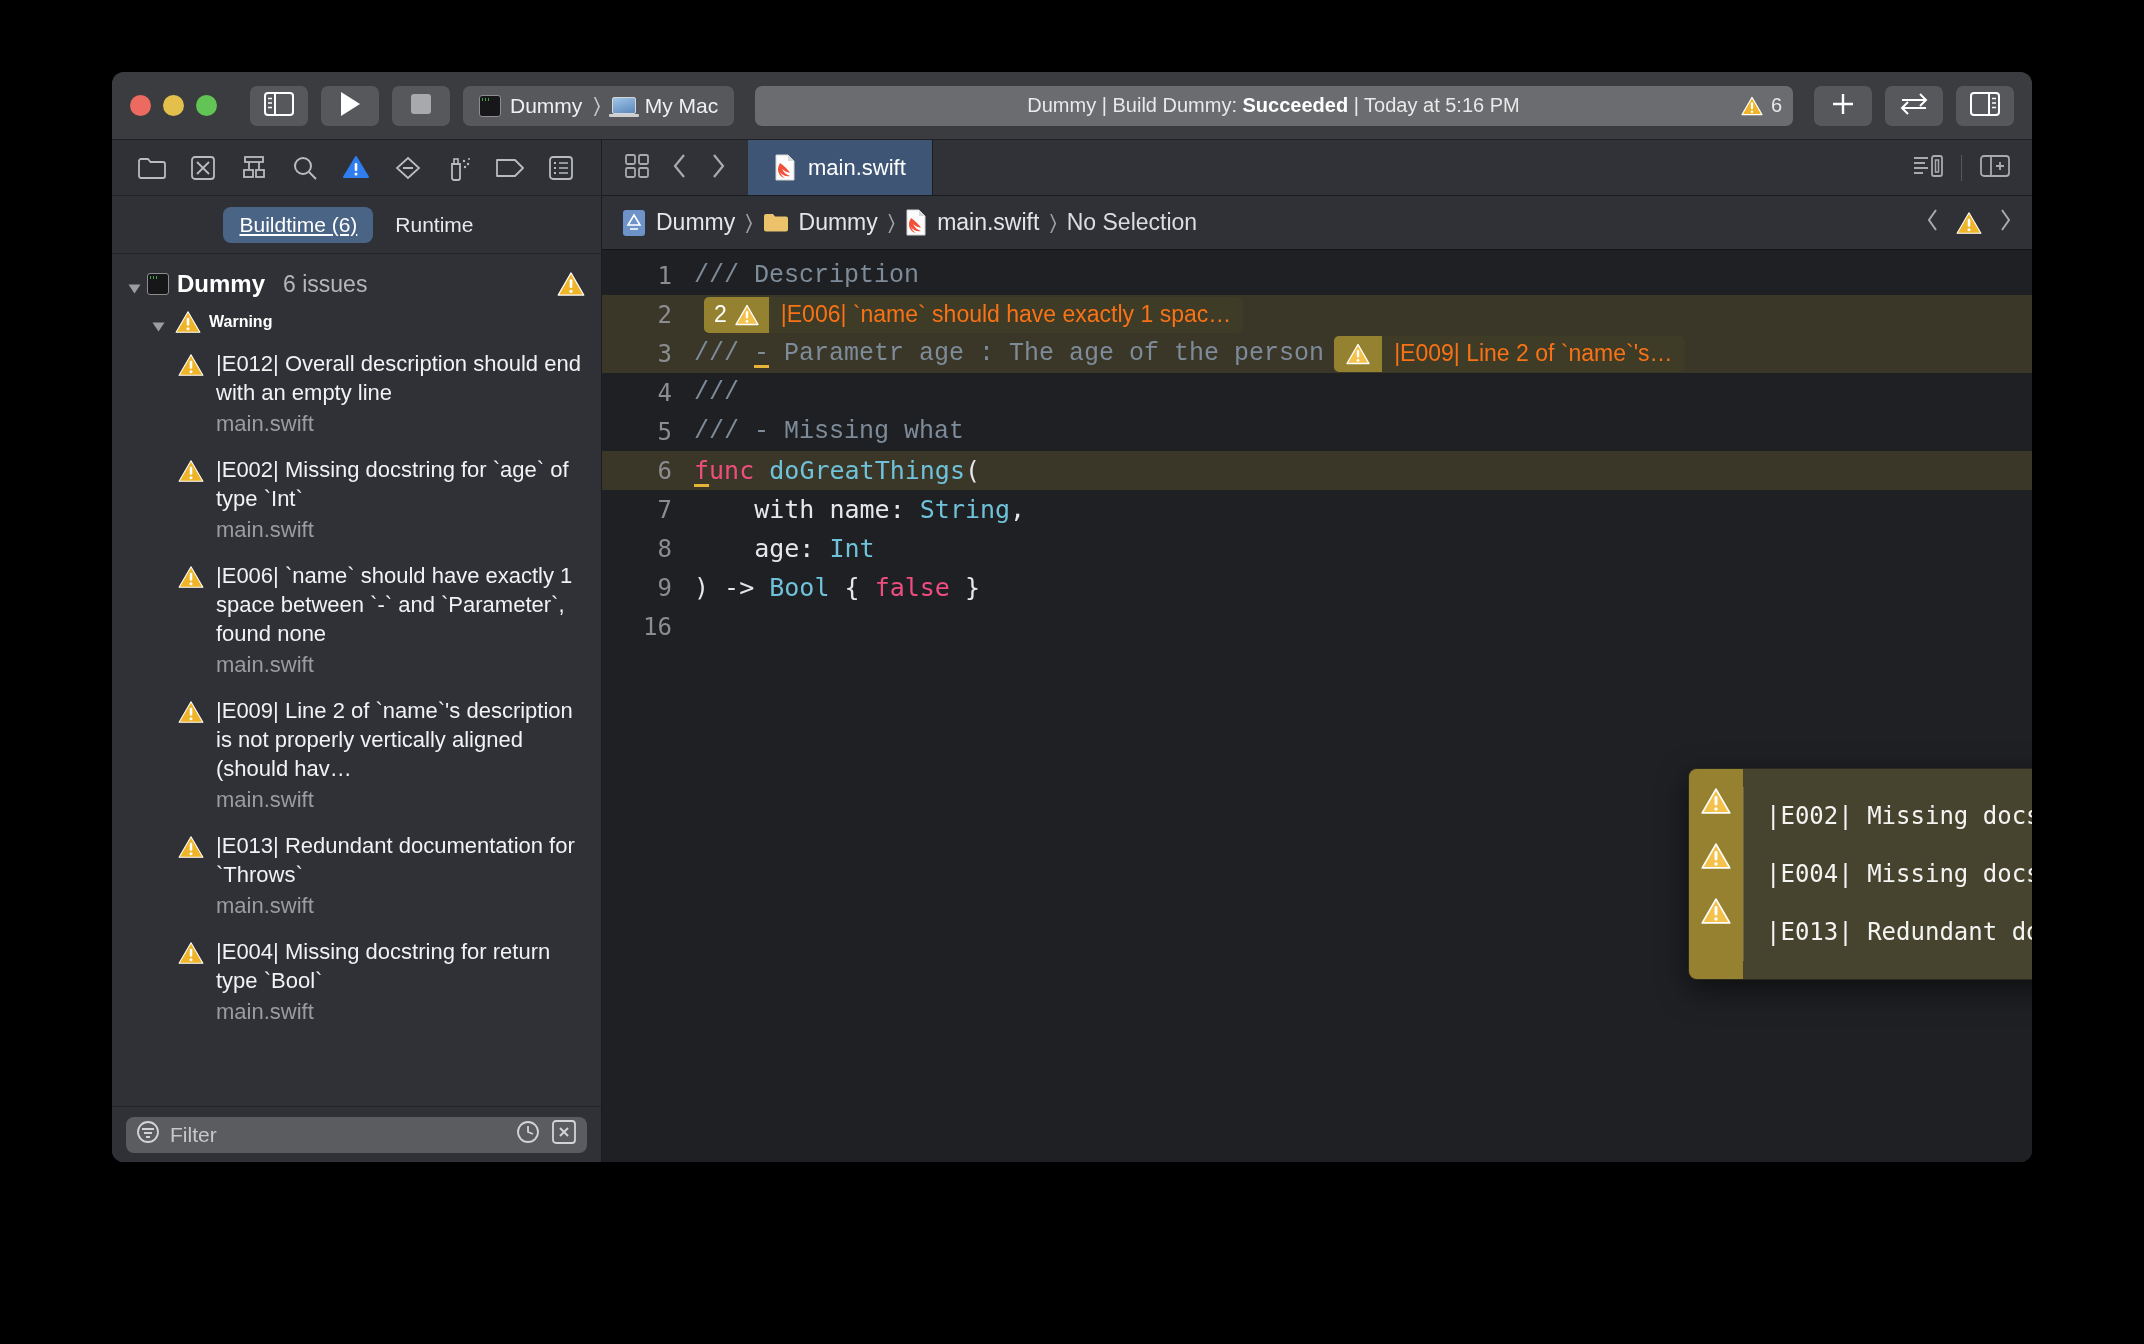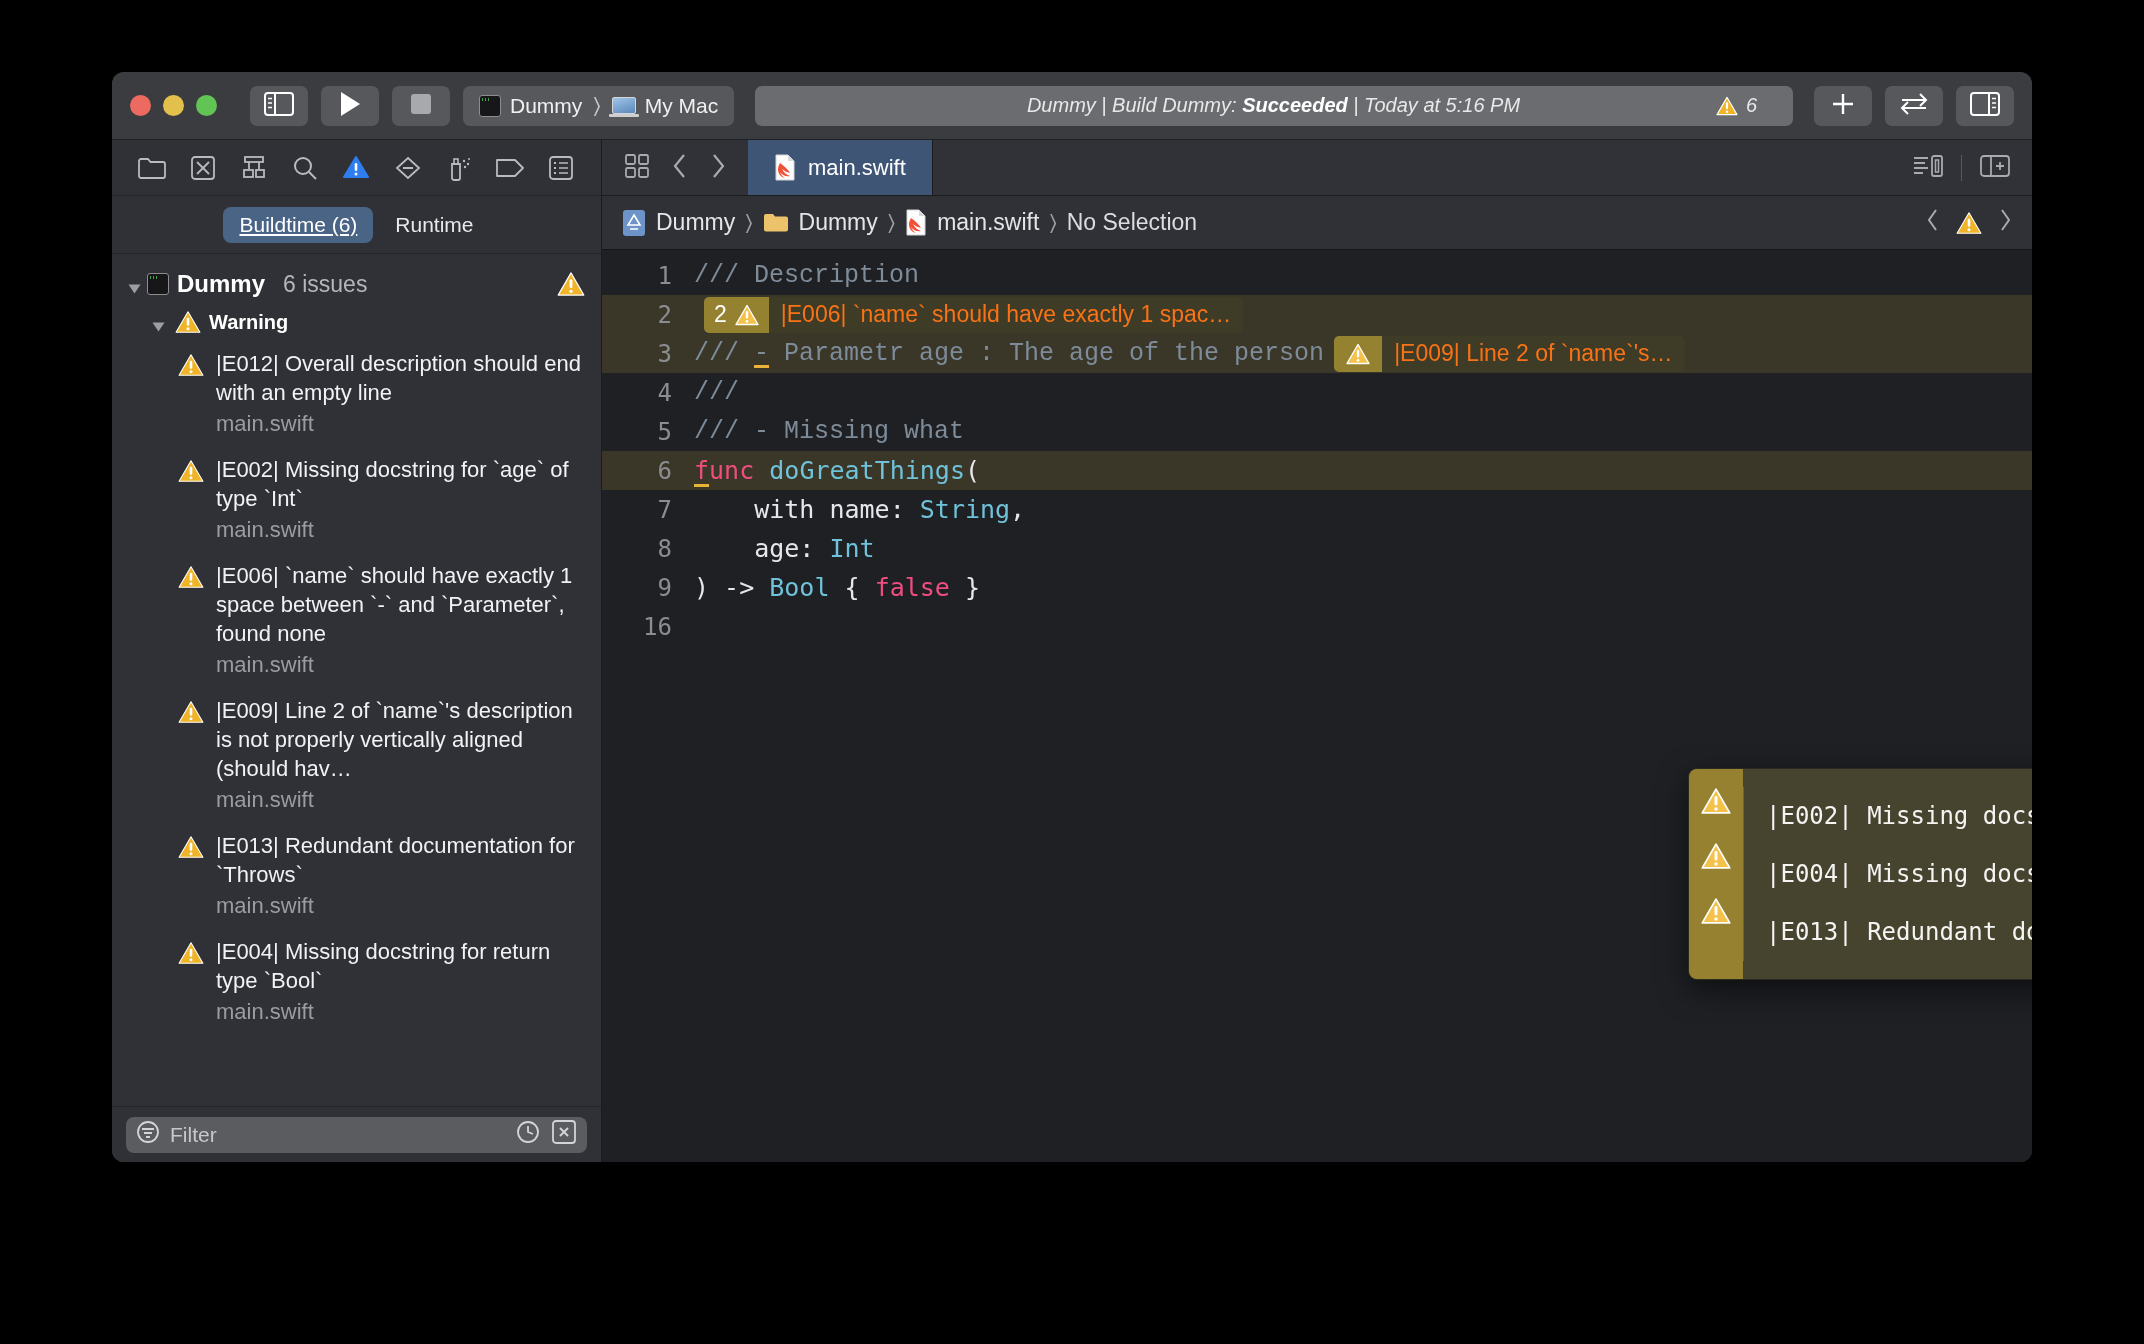--- a/index.html
+++ b/index.html
@@ -61,24 +61,23 @@
   .mac-icon {
     width: 24px; height: 17px; border-radius: 2px;
     background: linear-gradient(160deg,#9fc5e8,#5b87bb);
     border: 1.5px solid #d6d6d8; position: relative;
   }
   .mac-icon::after{ content:""; position:absolute; left:-4px; right:-4px; bottom:-4px;
     height: 3px; background:#cfcfd2; border-radius:1px;}
 
   .status {
     flex: 1; height: 40px; background: #6a6c70; border-radius: 7px;
-    display: flex; align-items: center; padding: 0 36px;
+    display: flex; align-items: center; padding: 0 11px;
     color: #e9e9ea; font-size: 20px; position: relative;
     margin: 0 8px;
-    font-style: italic;
   }
   .status .txt { flex: 1; text-align: center; padding-left: 40px;}
   .status b { color: #ffffff; font-weight: 700; }
   .status .count { display: flex; align-items: center; gap: 8px; font-size: 20px; }
 
   .warn-tri { width: 22px; height: 20px; position: relative; display:inline-block; }
   .warn-tri svg { width: 100%; height: 100%; display:block; }
 
   .toolbar-right { display: flex; gap: 13px; align-items: center; }
 
@@ -120,21 +119,21 @@
     margin-top: 10px;
   }
   .tri.open { transform: rotate(90deg); }
 
   .grp-root { align-items: center; padding: 6px 16px 6px 18px; }
   .grp-root .title { font-size: 24px; color: #fff; font-weight: 600; }
   .grp-root .sub { font-size: 23px; color: #b4b6ba; margin-left: 10px; }
   .grp-root .right-warn { margin-left: auto; }
 
   .grp-warn { align-items: center; padding: 6px 16px 6px 42px; }
-  .grp-warn .title { font-size: 20px; color: #fff; font-weight: 600; }
+  .grp-warn .title { font-size: 16px; color: #fff; font-weight: 600; }
 
   .issue { display: flex; gap: 12px; padding: 9px 20px 9px 66px; align-items: flex-start; }
   .issue .ic { margin-top: 4px; flex: 0 0 auto; }
   .issue .txtwrap { min-width: 0; }
   .issue .msg { font-size: 22px; line-height: 29px; color: #f1f2f3; }
   .issue .file { font-size: 22px; color: #9a9ca0; margin-top: 4px; }
 
   .filterbar {
     height: 56px; flex: 0 0 56px;
     border-top: 1px solid #242528;

